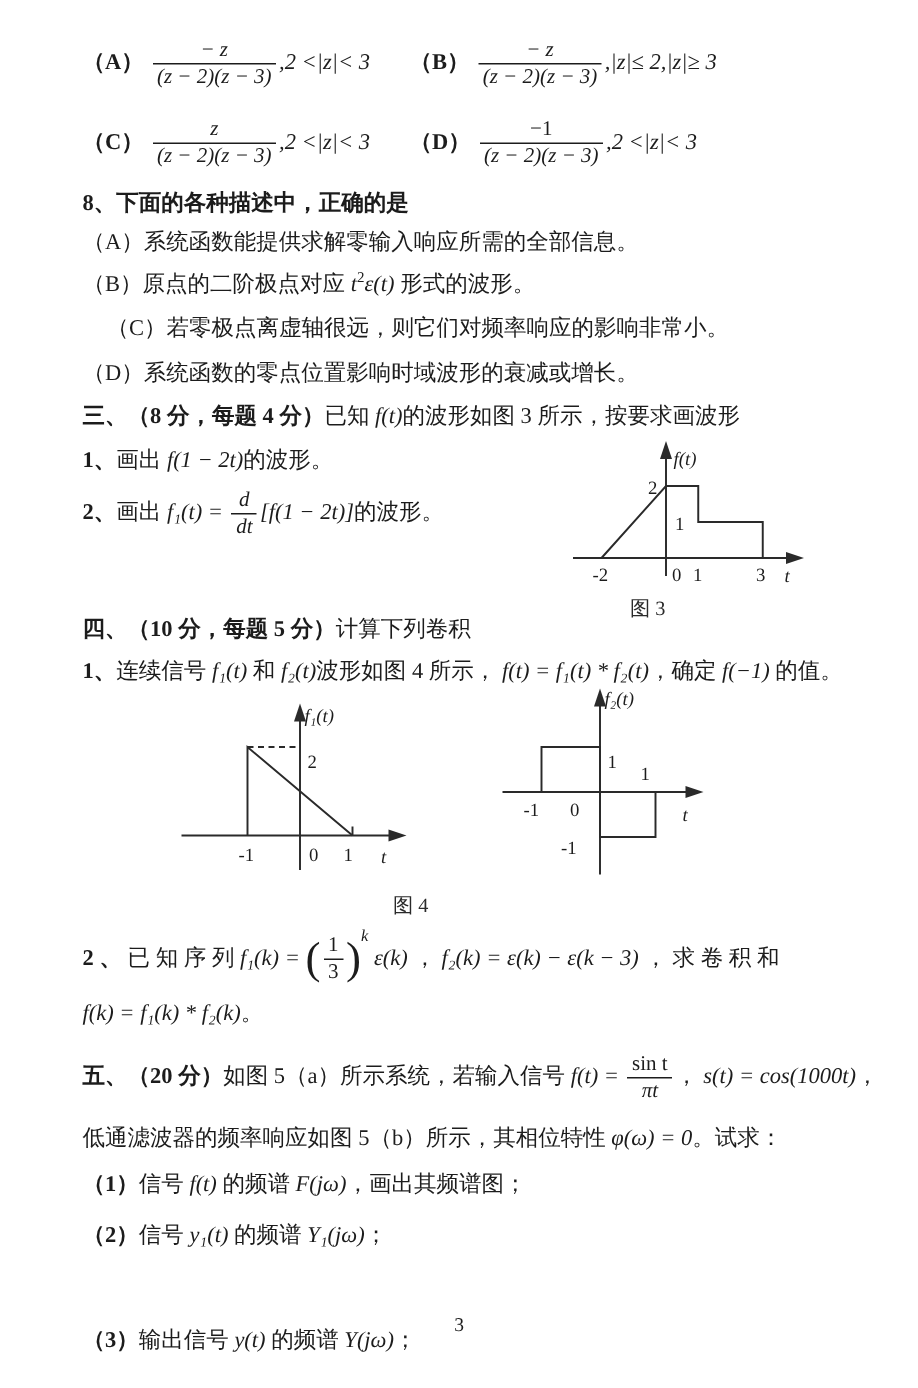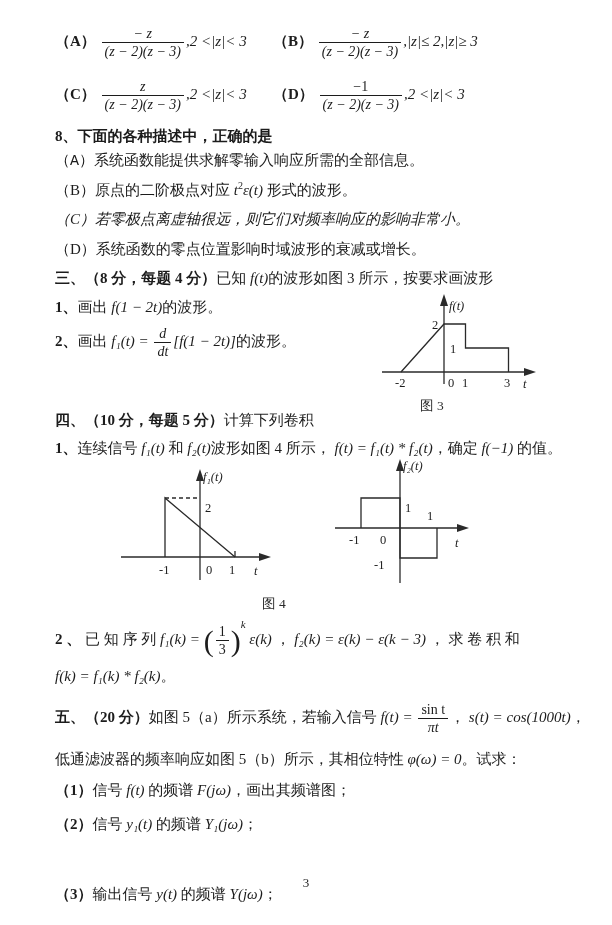--- a/index.html
+++ b/index.html
@@ -43,25 +43,25 @@
   <div class="line" style="left:55px; top:79px;">
     <span class="b">（C）</span>
     <span class="frac"><span class="fn m">z</span><span class="fd m">(z − 2)(z − 3)</span></span><span class="m">,2 &lt;|z|&lt; 3</span>
   </div>
   <div class="line" style="left:273px; top:79px;">
     <span class="b">（D）</span>
     <span class="frac"><span class="fn">−1</span><span class="fd m">(z − 2)(z − 3)</span></span><span class="m">,2 &lt;|z|&lt; 3</span>
   </div>
 
   <div class="line b" style="left:55px; top:126px;">8、下面的各种描述中，正确的是</div>
-  <div class="line" style="left:55px; top:152px;font-family:Liberation Mono, monospace;">（A）系统函数能提供求解零输入响应所需的全部信息。</div>
+  <div class="line" style="left:55px; top:152px;">（A）系统函数能提供求解零输入响应所需的全部信息。</div>
   <div class="line" style="left:55px; top:179px;">
     <span>（B）原点的二阶极点对应 </span><span class="m">t</span><sup>2</sup><span class="m">ε(t)</span><span> 形式的波形。</span>
   </div>
-  <div class="line" style="left:55px; top:209px;font-style:italic;">（C）若零极点离虚轴很远，则它们对频率响应的影响非常小。</div>
+  <div class="line" style="left:71px; top:209px;">（C）若零极点离虚轴很远，则它们对频率响应的影响非常小。</div>
   <div class="line" style="left:55px; top:239px;">（D）系统函数的零点位置影响时域波形的衰减或增长。</div>
 
   <div class="line" style="left:55px; top:268px;">
     <span class="b">三、（8 分，每题 4 分）</span><span>已知 </span><span class="m">f(t)</span><span>的波形如图 3 所示，按要求画波形</span>
   </div>
   <div class="line" style="left:55px; top:297px;">
     <span class="b">1、</span><span>画出 </span><span class="m">f(1 − 2t)</span><span>的波形。</span>
   </div>
   <div class="line" style="left:55px; top:326px;">
     <span class="b">2、</span><span>画出 </span><span class="m">f₁(t) = </span><span class="frac"><span class="fn m">d</span><span class="fd m">dt</span></span><span class="m">[f(1 − 2t)]</span><span>的波形。</span>

